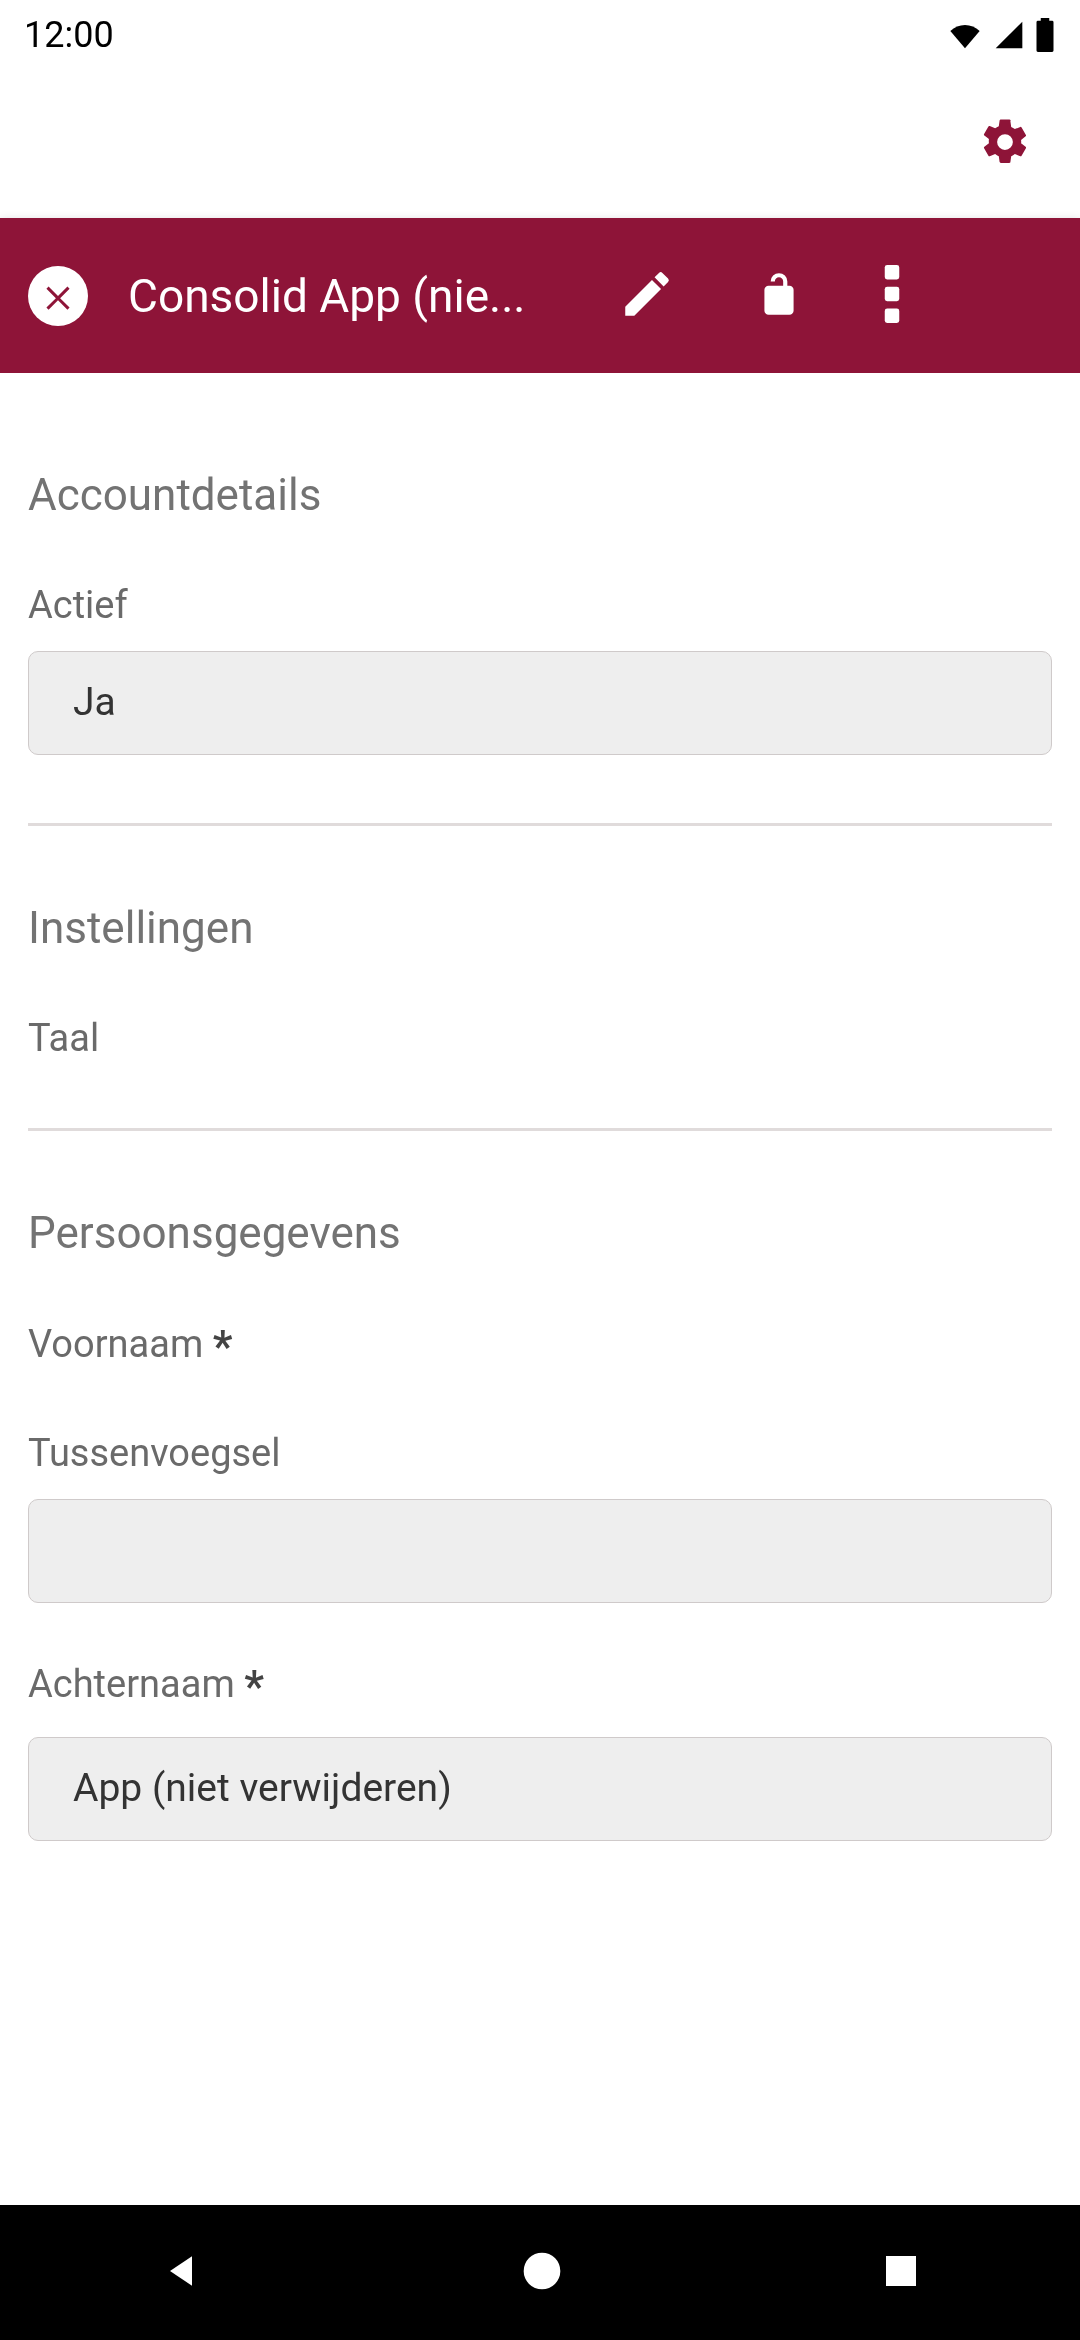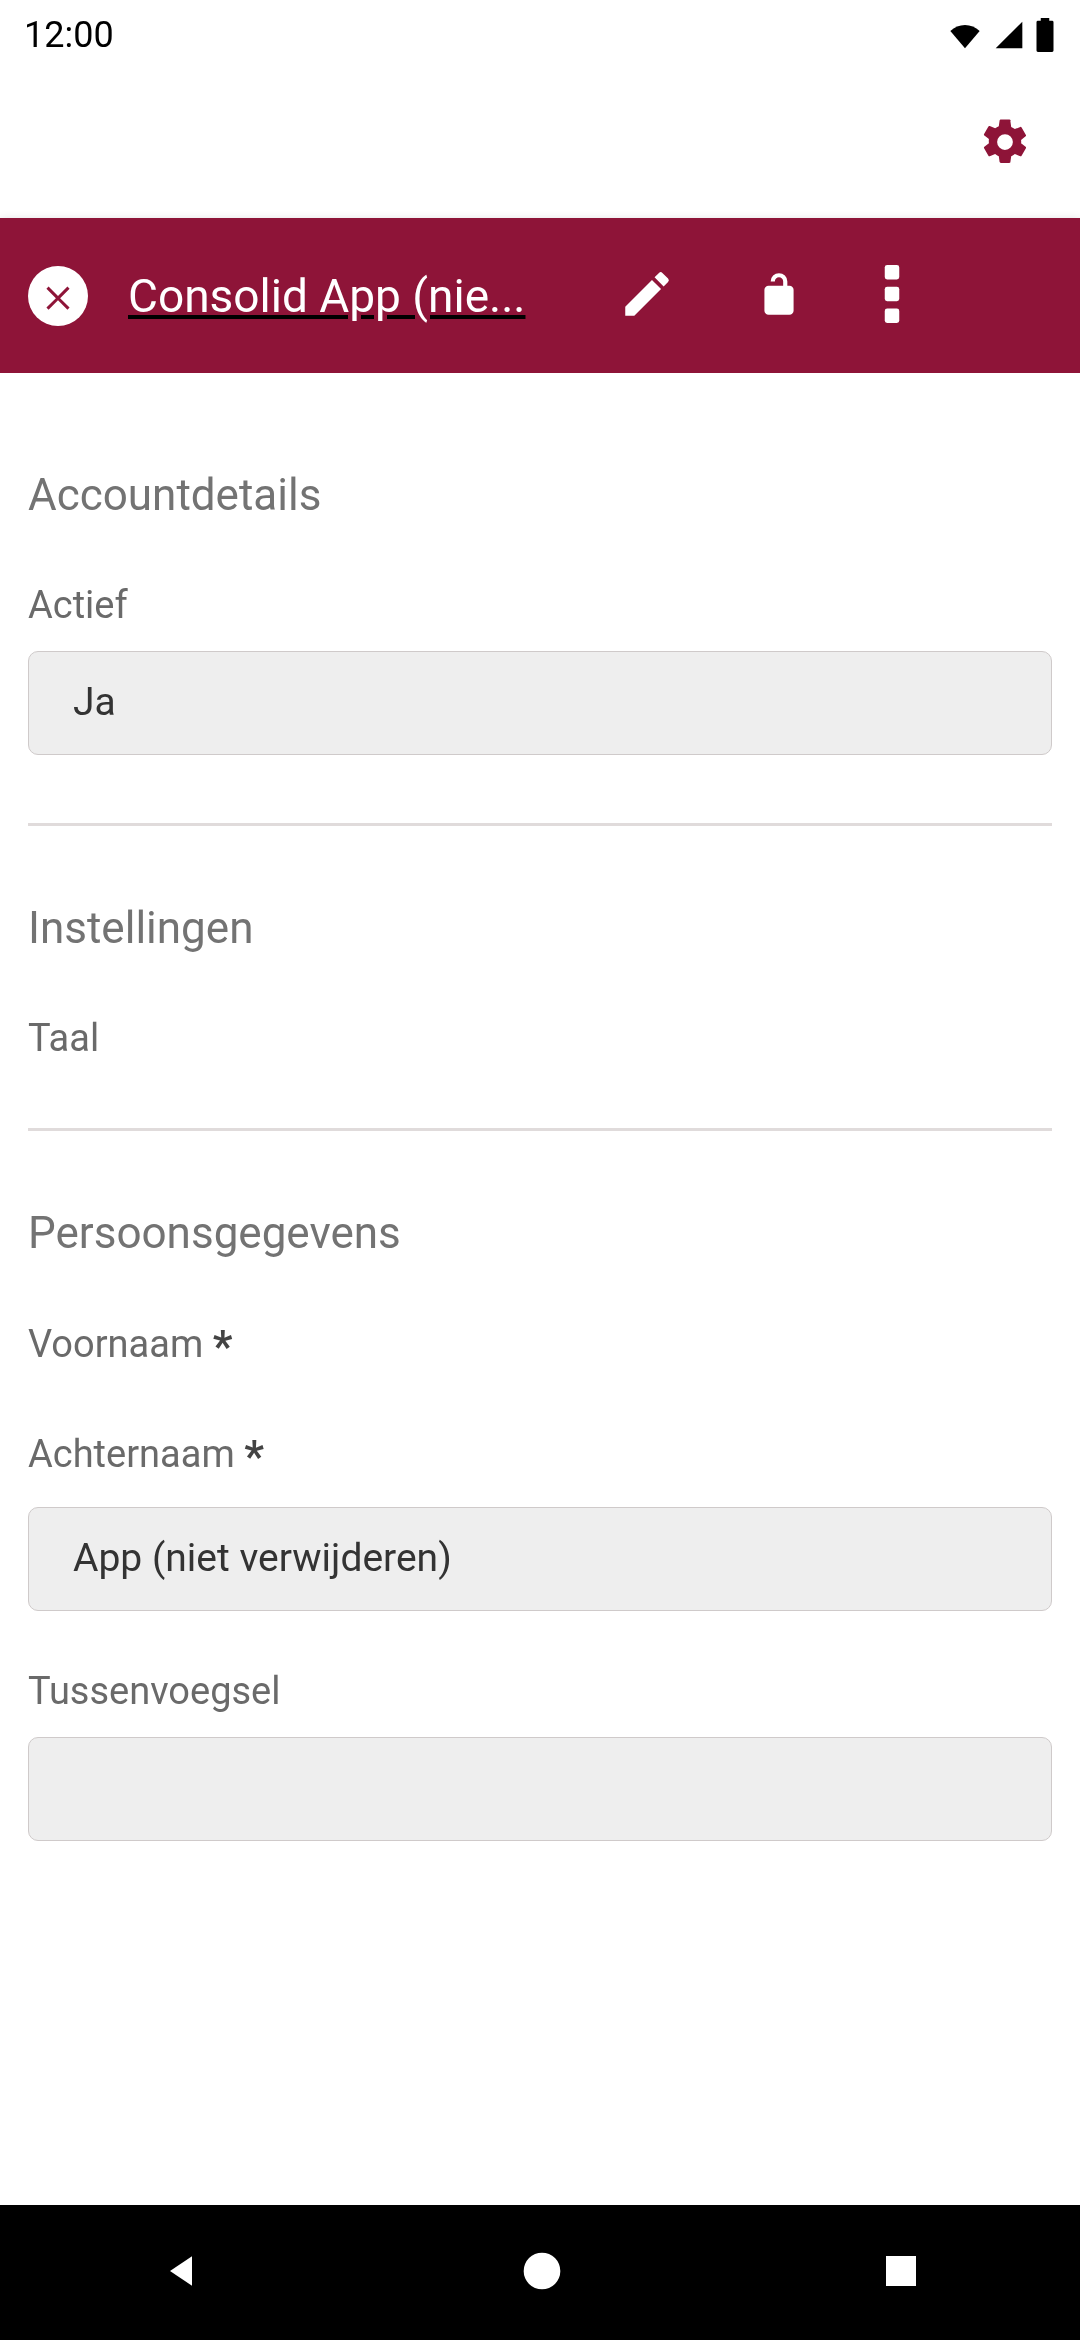--- a/index.html
+++ b/index.html
@@ -50,21 +50,20 @@
   .settings-strip svg {
     fill: #8e1438;
   }
   .app-bar {
     height: 155px;
     background: #8e1438;
     display: flex;
     align-items: center;
     padding: 0 10px 0 28px;
     box-shadow: 0 4px 10px rgba(0,0,0,0.25);
-    text-decoration: underline;
   }
   .close-circle {
     width: 60px;
     height: 60px;
     border-radius: 50%;
     background: #fff;
     display: flex;
     align-items: center;
     justify-content: center;
     flex-shrink: 0;
@@ -234,35 +233,35 @@
     <div class="section-title">Persoonsgegevens</div>
 
     <div class="field-group">
       <div class="field-label">
         <span>Voornaam</span>
         <span class="required">*</span>
       </div>
     </div>
 
     <div class="field-group">
+      <div class="field-label">Tussenvoegsel</div>
+      <div class="field-box">
+        <span></span>
+      </div>
+    </div>
+
+    <div class="field-group">
       <div class="field-label">
         <span>Achternaam</span>
         <span class="required">*</span>
       </div>
       <div class="field-box">
         <span>App (niet verwijderen)</span>
       </div>
     </div>
-
-    <div class="field-group">
-      <div class="field-label">Tussenvoegsel</div>
-      <div class="field-box">
-        <span></span>
-      </div>
-    </div>
   </div>
 
   <div class="nav-bar">
     <span>
       <svg width="44" height="44" viewBox="0 0 24 24">
           <path d="M18 4v16L6 12z"></path>
         </svg>
     </span>
     <span>
       <svg width="44" height="44" viewBox="0 0 24 24">

